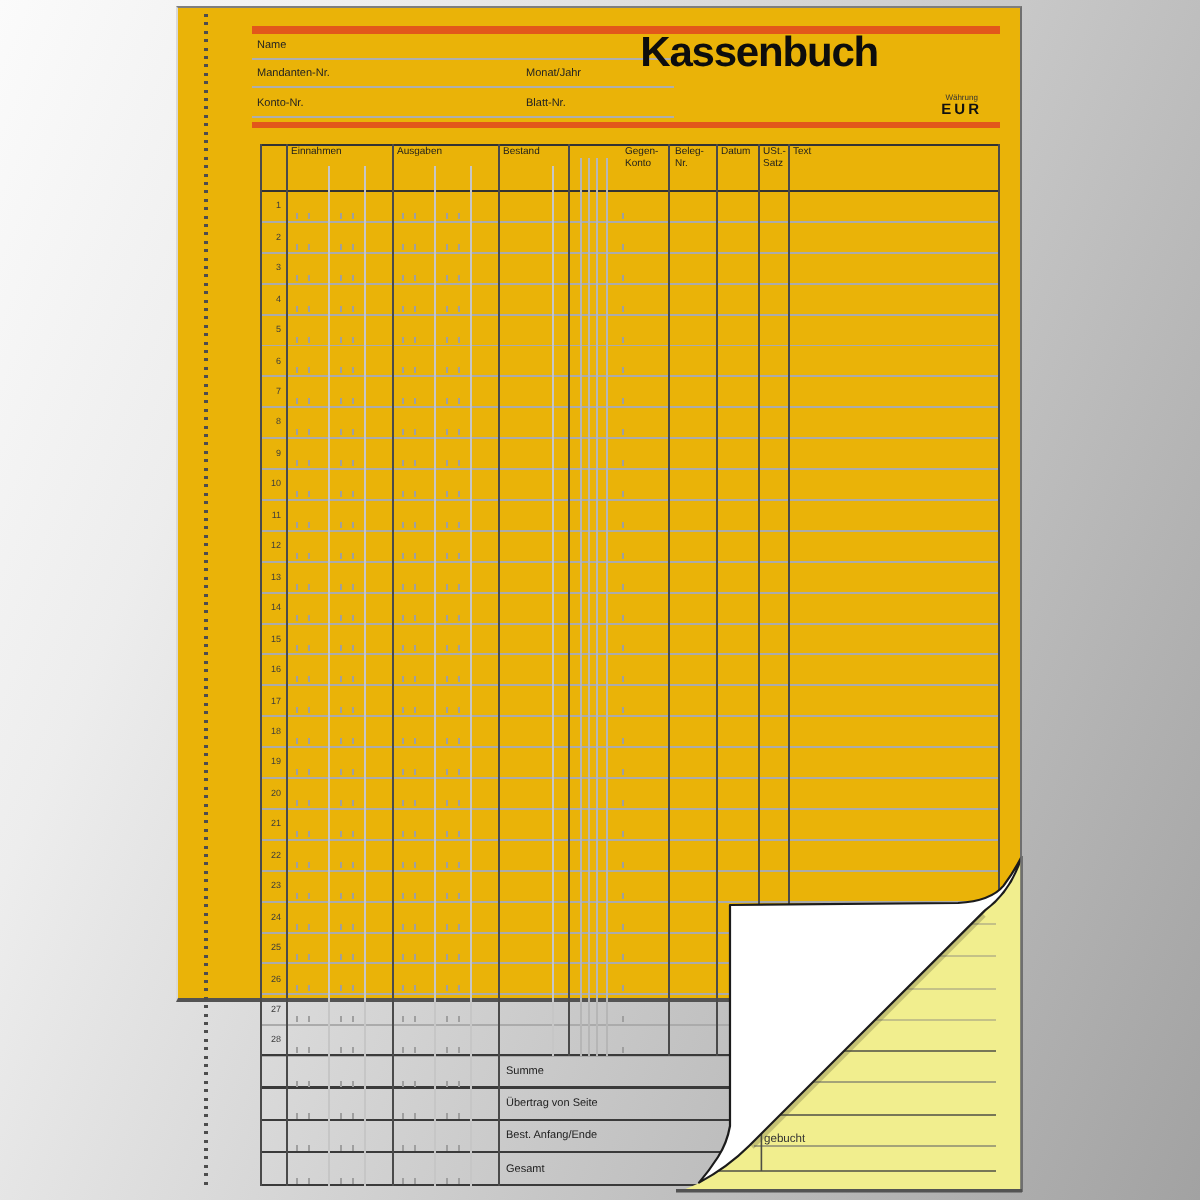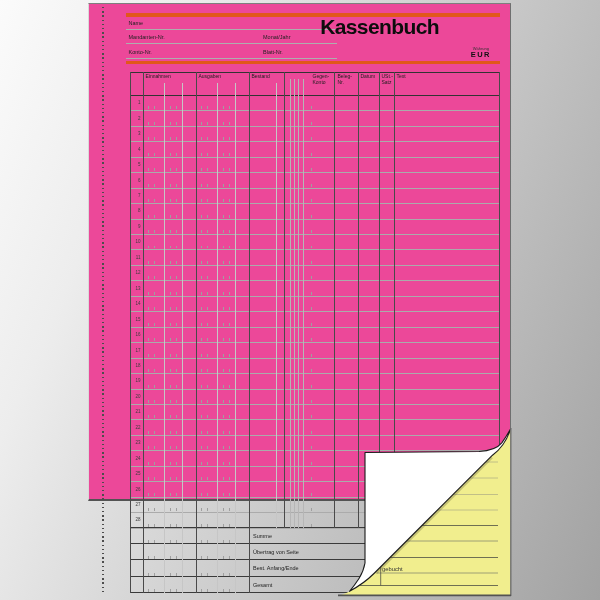--- a/index.html
+++ b/index.html
@@ -1,19 +1,19 @@
 <!DOCTYPE html>
 <html><head>
 <meta charset="utf-8">
 <style>
   html,body{margin:0;padding:0;}
   body{width:600px;height:600px;overflow:hidden;position:relative;
        font-family:"Liberation Sans", sans-serif;
        background:linear-gradient(113deg,#fbfbfb 0%,#ededed 22%,#c6c6c6 62%,#a2a2a2 100%);}
-  .page{position:absolute;left:88px;top:3px;width:423px;height:498px;background:#ec4899;
+  .page{position:absolute;left:88px;top:3px;width:423px;height:498px;background:#eab308;
         border-top:1.4px solid #7e7e7e;border-right:1.4px solid #6f6f6f;
         border-bottom:2px solid #535353;border-left:1px solid #d9d9d9;box-sizing:border-box;}
   .perforation{position:absolute;left:13px;top:3px;width:1.6px;height:587px;
         background:repeating-linear-gradient(to bottom,#4d4d4d 0 1.5px,transparent 1.5px 4.2px);}
   .rule{position:absolute;left:37px;width:374px;background:#e2571b;}
   .rule-top{top:9px;height:3.5px;}
   .rule-mid{top:56.5px;height:3px;}
   .flabel{position:absolute;font-size:5.5px;color:#222;line-height:6px;white-space:nowrap;}
   .fline{position:absolute;left:37px;width:211px;height:1px;background:#aeaeae;}
   .title{position:absolute;right:71px;top:11px;font-size:21px;font-weight:bold;

